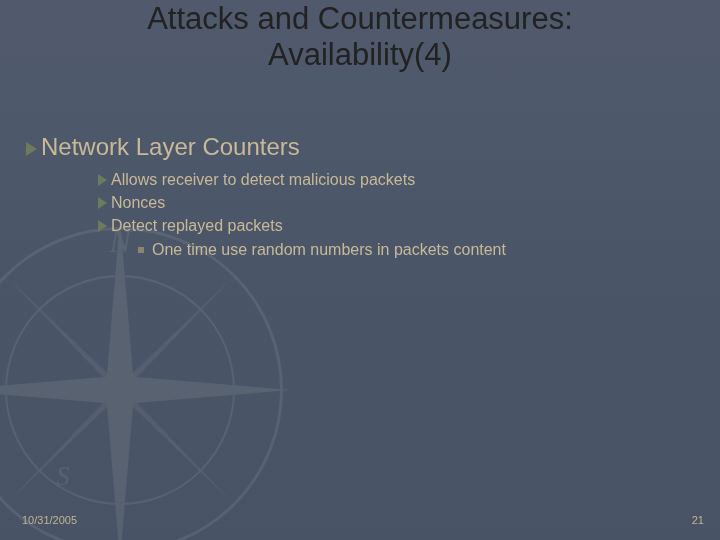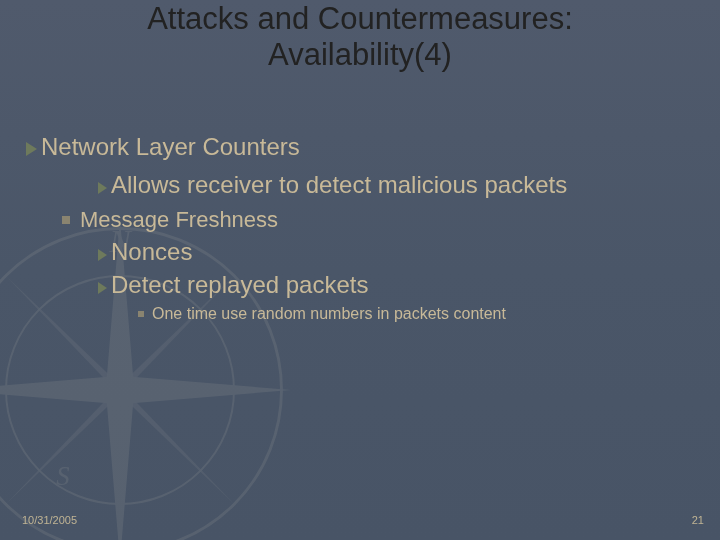--- a/index.html
+++ b/index.html
@@ -52,21 +52,21 @@
     line-height: 1.2;
   }
   .lvl2 {
     font-size: 22px;
     margin-left: 36px;
     margin-top: 6px;
     margin-bottom: 4px;
     line-height: 1.25;
   }
   .lvl3 {
-    font-size: 24px;
+    font-size: 16px;
     margin-left: 72px;
     margin-top: 3px;
     margin-bottom: 2px;
     line-height: 1.25;
   }
   .lvl4 {
     font-size: 16px;
     margin-left: 112px;
     margin-top: 4px;
     line-height: 1.25;
@@ -149,23 +149,20 @@
 
     <div class="lvl1">
       <span class="tri"></span><span>Network Layer Counters</span>
     </div>
 
 
     <div class="lvl3">
       <span class="tri-sm"></span><span>Allows receiver to detect malicious packets</span>
     </div>
 
-    <div class="lvl2">
-      <span class="sq"></span><span>Message Freshness</span>
-    </div>
 
     <div class="lvl3">
       <span class="tri-sm"></span><span>Nonces</span>
     </div>
 
     <div class="lvl3">
       <span class="tri-sm"></span><span>Detect replayed packets</span>
     </div>
 
     <div class="lvl4">

